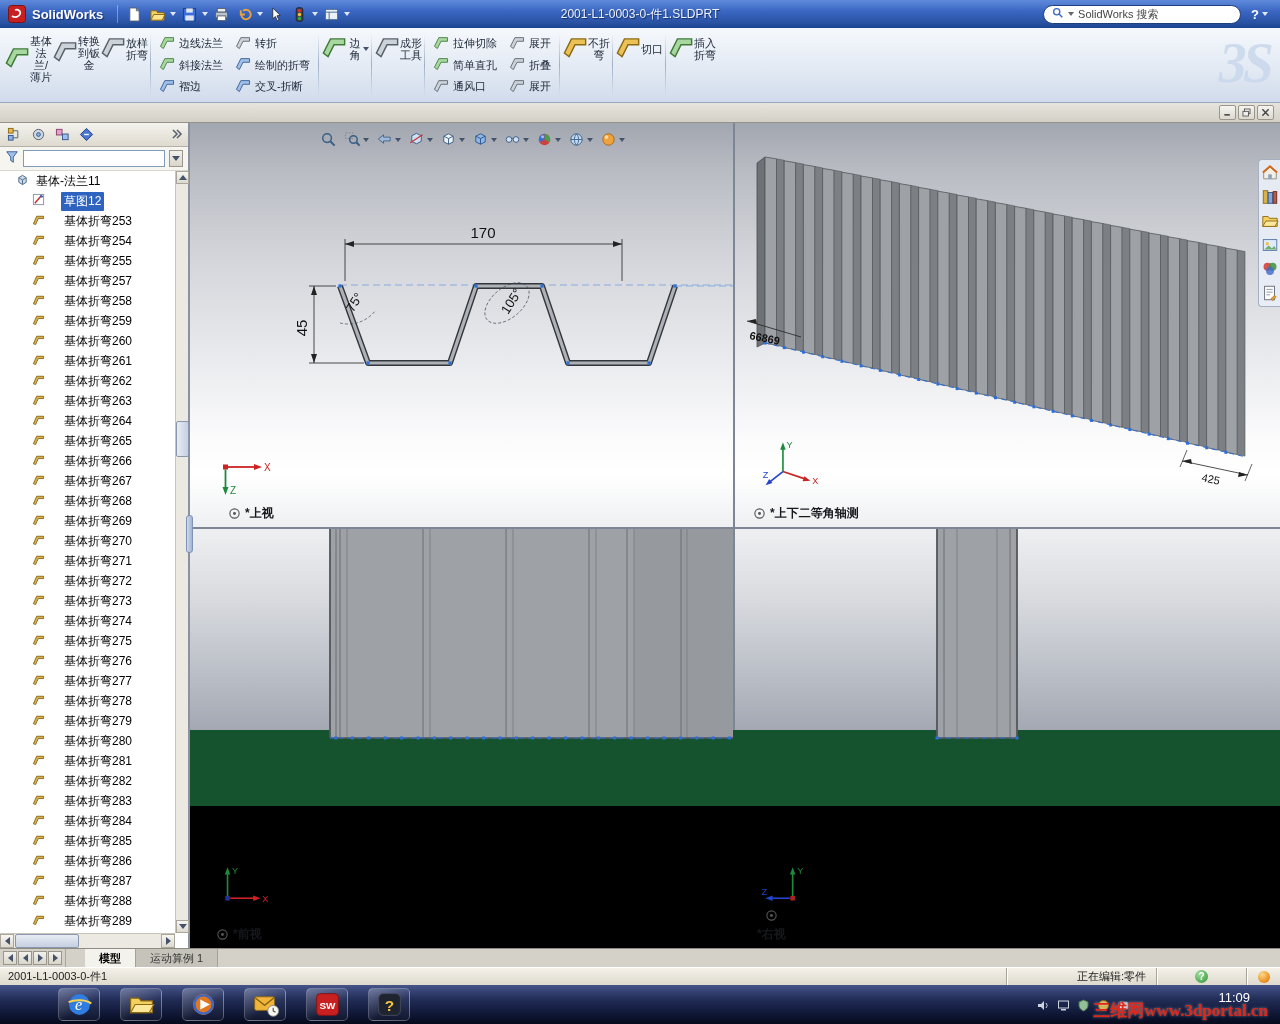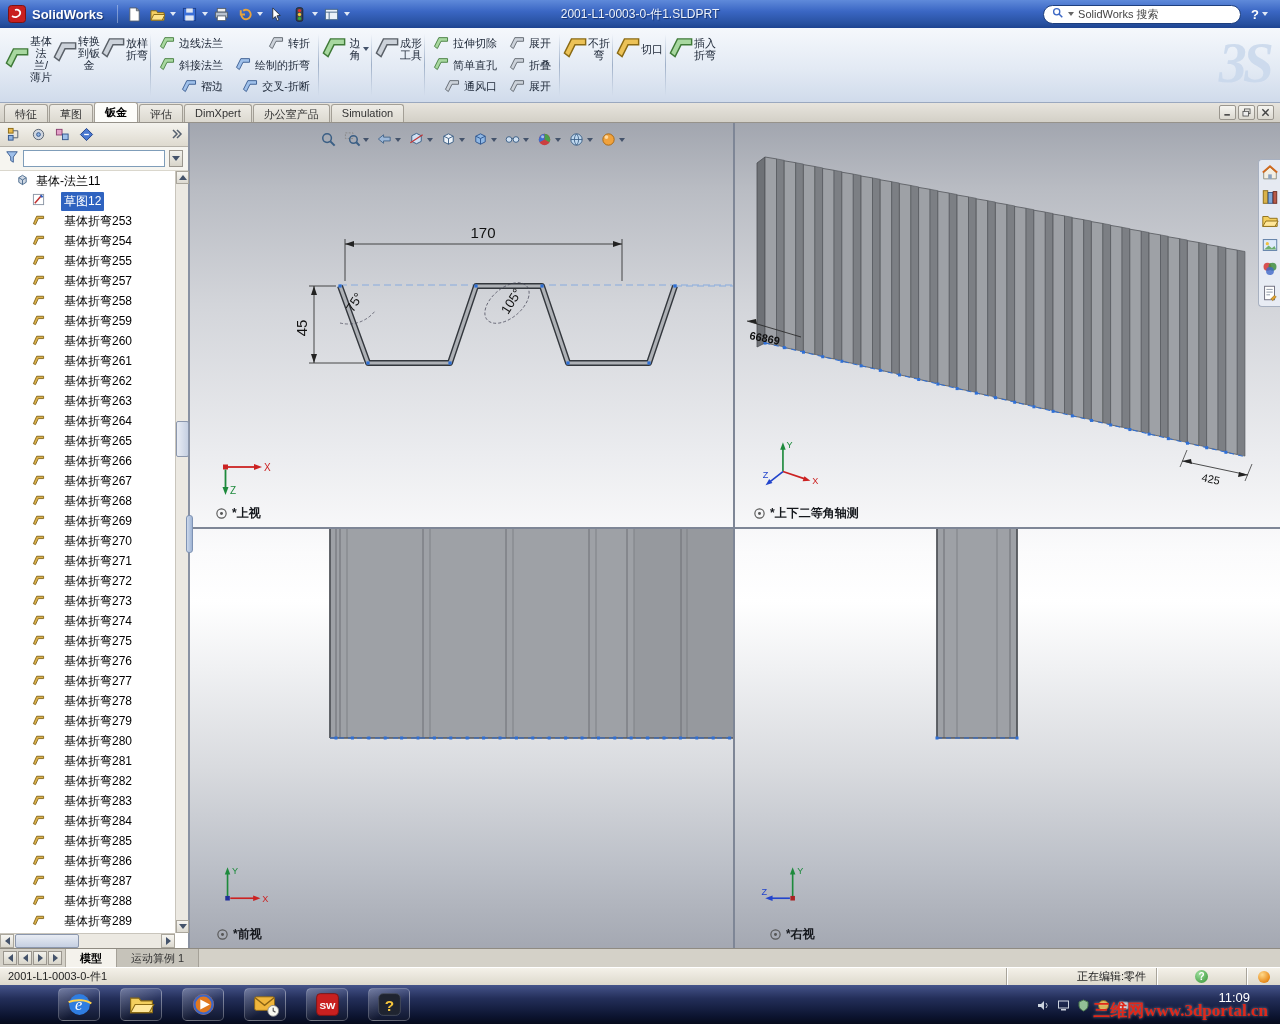--- a/index.html
+++ b/index.html
@@ -1,17 +1,17 @@
 <!DOCTYPE html>
 <html><head>
 <meta charset="utf-8">
 <style>
 *{margin:0;padding:0;box-sizing:border-box;}
 html,body{width:1280px;height:1024px;overflow:hidden;font-family:"Liberation Sans","DejaVu Sans",sans-serif;background:#000;}
-.app{position:relative;width:1280px;height:1024px;background:#7f1d1d;}
+.app{position:relative;width:1280px;height:806px;background:#14532d;}
 
 
 .titlebar{position:absolute;left:0;top:0;width:100%;height:28px;display:flex;align-items:center;gap:6px;padding:0 8px;
  background:linear-gradient(180deg,#5f8ada 0%,#3b67c4 40%,#27509f 85%,#1d4390 100%);}
 .logo-badge{width:18px;height:18px;border-radius:3px;flex:0 0 auto;}
 .app-name{color:#fff;font-weight:bold;font-size:13px;text-shadow:1px 1px 1px #15306b;margin-right:8px;}
 .tb-sep{width:1px;height:18px;background:rgba(255,255,255,.35);}
 .tb-icons{display:flex;align-items:center;gap:3px;}
 .tb-btn{width:20px;height:20px;display:flex;align-items:center;justify-content:center;border-radius:2px;}
 .tb-btn svg{width:15px;height:15px;}
@@ -26,21 +26,21 @@
 
 
 .ribbon{position:absolute;left:0;top:28px;width:100%;height:75px;display:flex;align-items:stretch;gap:2px;padding:3px 4px;
  background:linear-gradient(180deg,#f5f8fc 0%,#e3eaf4 55%,#d0dbeb 100%);border-bottom:1px solid #9aa8bf;}
 .rb-col{display:flex;flex-direction:column;}
 .rb-large-col{justify-content:flex-start;}
 .rb-stack-col{justify-content:space-between;padding:2px 3px;}
 .rb-large{width:48px;display:flex;flex-direction:row;align-items:center;padding-top:2px;border-radius:3px;}
 .rb-large svg{width:26px;height:26px;}
 .rb-large .rb-lbl{font-size:11px;line-height:12px;text-align:center;color:#1c2636;margin-top:2px;}
-.rb-small{display:flex;align-items:center;gap:4px;height:21px;padding:0 3px;border-radius:2px;justify-content:flex-end;}
+.rb-small{display:flex;align-items:center;gap:4px;height:21px;padding:0 3px;border-radius:2px;}
 .rb-small svg{width:16px;height:16px;flex:0 0 auto;}
 .rb-small .rb-lbl{font-size:11px;color:#1c2636;white-space:nowrap;}
 .rb-sep{width:1px;margin:3px 2px;background:linear-gradient(180deg,rgba(150,165,190,0) 0%,#9fb0c8 50%,rgba(150,165,190,0) 100%);}
 .dd-dark{width:0;height:0;border-left:3px solid transparent;border-right:3px solid transparent;border-top:4px solid #44536b;margin-top:2px;}
 .ds-ghost{position:absolute;right:10px;top:0px;font-family:"Liberation Serif","DejaVu Serif",serif;font-style:italic;
  font-weight:bold;font-size:56px;color:#c9d8ec;opacity:.85;line-height:70px;letter-spacing:-4px;}
 
 
 .tabbar{position:absolute;left:0;top:103px;width:100%;height:20px;background:linear-gradient(#e7e4dd,#d3d0c7);
  border-bottom:1px solid #96928a;display:flex;align-items:flex-end;padding-left:4px;}
@@ -377,29 +377,20 @@
                 <path d="M2,17 L8,5 H20 V10 H11 L6,20 Z" fill="#a8d8a0" stroke="#3f7a38" stroke-width="1.2"></path>
               </svg></span>
             <span class="rb-lbl">插入折弯</span>
           </div>
         </div>
       </div>
     <div class="ds-ghost">3S</div>
   </div>
 
   <div class="tabbar">
-    <span style="display:flex;align-items:flex-end;">
-        <span class="cmd-tab">特征</span>
-        <span class="cmd-tab">草图</span>
-        <span class="cmd-tab active">钣金</span>
-        <span class="cmd-tab">评估</span>
-        <span class="cmd-tab">DimXpert</span>
-        <span class="cmd-tab">办公室产品</span>
-        <span class="cmd-tab">Simulation</span>
-      </span>
     <span class="win-controls">
       <span class="win-btn">
           <svg viewBox="0 0 14 14">
             <rect x="3" y="9" width="7" height="2" fill="#444"></rect>
           </svg>
         </span>
       <span class="win-btn">
           <svg viewBox="0 0 14 14">
             <rect x="4.5" y="2.5" width="7" height="6" fill="none" stroke="#444"></rect>
             <rect x="2.5" y="5.5" width="7" height="6" fill="#eee" stroke="#444"></rect>
@@ -849,21 +840,21 @@
           <svg viewBox="0 0 64 64" xmlns="http://www.w3.org/2000/svg" width="64" height="64">
             <rect x="11" y="25.5" width="5" height="5" fill="#cc2222"></rect>
             <line x1="16" y1="28" x2="44" y2="28" stroke="#cc2222" stroke-width="1.8"></line>
             <polygon points="50,28 42,25 42,31" fill="#cc2222"></polygon>
             <text x="52" y="32" font-size="10" fill="#cc2222">X</text>
             <line x1="13.5" y1="30.5" x2="13.5" y2="50" stroke="#1d8a3c" stroke-width="1.8"></line>
             <polygon points="13.5,56 10.5,48 16.5,48" fill="#1d8a3c"></polygon>
             <text x="18" y="55" font-size="10" fill="#1d8a3c">Z</text>
           </svg>
         </span>
-      <div class="view-label" style="left:25px;">
+      <div class="view-label" style="left:38px;">
         <span>
             <svg viewBox="0 0 14 14">
               <circle cx="7" cy="7" r="5" fill="none" stroke="#555" stroke-width="1.2"></circle>
               <circle cx="7" cy="7" r="1.6" fill="#555"></circle>
             </svg>
           </span>
         <span>*上视</span>
       </div>
     </div>
 
@@ -1066,21 +1057,21 @@
           <svg viewBox="0 0 64 70" xmlns="http://www.w3.org/2000/svg" width="64" height="64">
             <line x1="36" y1="44" x2="36" y2="16" stroke="#1d8a3c" stroke-width="1.8"></line>
             <polygon points="36,10 33,18 39,18" fill="#1d8a3c"></polygon>
             <text x="41" y="17" font-size="10" fill="#1d8a3c">Y</text>
             <rect x="33.5" y="41.5" width="5" height="5" fill="#aa2222"></rect>
             <line x1="33" y1="44" x2="12" y2="44" stroke="#2244cc" stroke-width="1.8"></line>
             <polygon points="6,44 14,41 14,47" fill="#2244cc"></polygon>
             <text x="2" y="40" font-size="10" fill="#2244cc">Z</text>
           </svg>
         </span>
-      <div class="view-label" style="left:34px;">
+      <div class="view-label" style="left:22px;flex-direction:column;">
         <span>
             <svg viewBox="0 0 14 14">
               <circle cx="7" cy="7" r="5" fill="none" stroke="#555" stroke-width="1.2"></circle>
               <circle cx="7" cy="7" r="1.6" fill="#555"></circle>
             </svg>
           </span>
         <span>*右视</span>
       </div>
     </div>
 
@@ -1096,21 +1087,21 @@
       <span class="nav-btn">
           <span class="tri l"></span>
         </span>
       <span class="nav-btn">
           <span class="tri r"></span>
         </span>
       <span class="nav-btn">
           <span class="tri r"></span>
         </span>
     </span>
-    <span style="display:flex;">
+    <span style="display:flex;margin-left:19px;">
         <span class="doc-tab active">模型</span>
         <span class="doc-tab">运动算例 1</span>
       </span>
   </div>
 
   <div class="statusbar">
     <span>2001-L1-0003-0-件1</span>
     <span class="sb-right">
       <span class="sb-seg" style="min-width:150px;justify-content:flex-end;">正在编辑:零件</span>
       <span class="sb-seg" style="min-width:90px;justify-content:center;">

